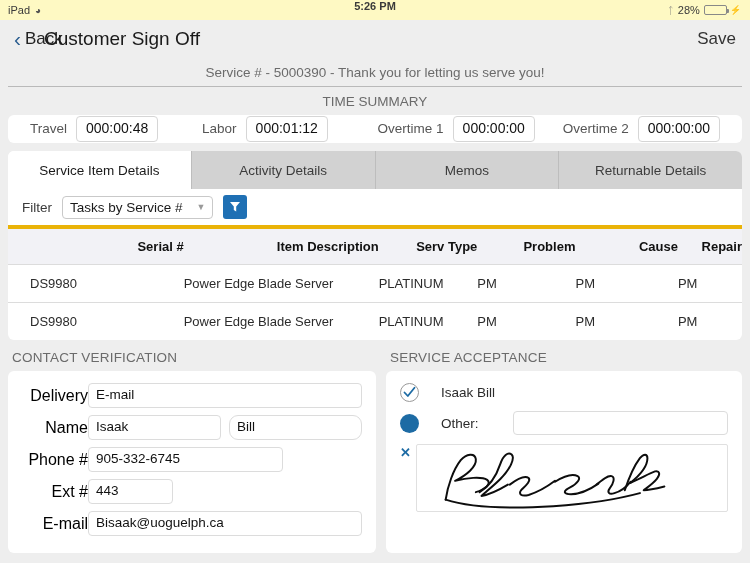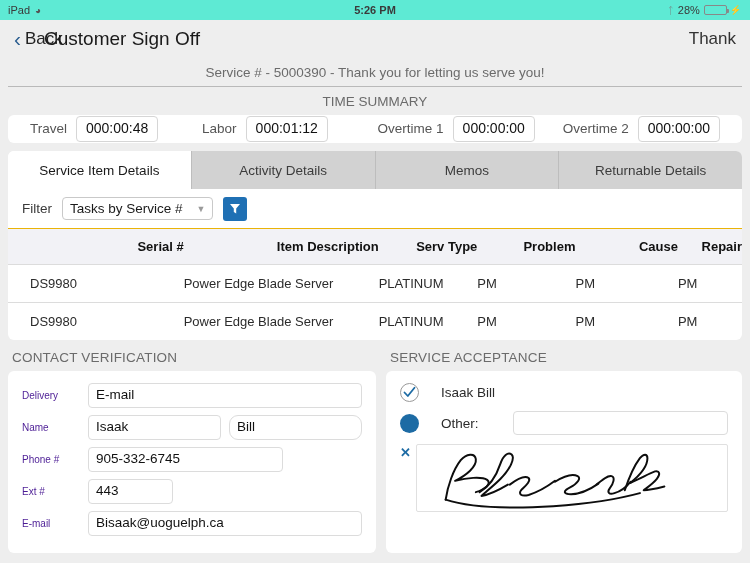--- a/index.html
+++ b/index.html
@@ -6,24 +6,24 @@
   html, body {
     width: 750px; height: 563px;
     background: #eeeeee;
     font-family: "Liberation Sans", sans-serif;
     overflow: hidden;
   }
 
   
   .statusbar {
     height: 20px; width: 100%;
-    display: flex; align-items: center;
+    display: flex; 
     font-size: 11px; color: #3a3a3a;
     padding: 0 8px;
-    background: #5eead4;
+    background: #fef9c3;
   }
   .sb-left { display: flex; align-items: center; gap: 5px; flex: 1; }
   .sb-center { font-weight: bold; font-size: 11px; }
   .sb-right { flex: 1; display: flex; align-items: center; justify-content: flex-end; gap: 4px; }
   .wifi-glyph { font-size: 10px; color: #555; }
   .bt-glyph { font-size: 10px; color: #777; }
   .batt {
     width: 23px; height: 10px; border: 1px solid #888; border-radius: 2px;
     position: relative; padding: 1px;
   }
@@ -93,21 +93,21 @@
     font-size: 13.5px; color: #3c3c3c;
     background: #d2d2d2; border-right: 1px solid #bdbdbd;
     cursor: pointer;
   }
   .tab:last-child { border-right: none; }
   .tab.active { background: #ffffff; color: #1a1a1a; }
 
   .filter-row {
     display: flex; align-items: center; gap: 10px;
     padding: 8px 14px; height: 40px;
-    border-bottom: 1px solid #eab308;
+    border-bottom: 4px solid #eab308;
   }
   .filter-label { font-size: 13.5px; color: #3a3a3a; }
   .select-box {
     display: flex; align-items: center; 
     border: 1px solid #c9c9c9; border-radius: 4px; background: #fff;
     min-width: 140px; padding: 3px 7px; cursor: pointer;
   }
   .select-value { font-size: 13.5px; color: #1a1a1a; }
   .select-caret {
     font-size: 9px; color: #9a9a9a; margin-left: 14px;
@@ -143,21 +143,21 @@
   .panel-title {
     font-size: 13.5px; color: #6b6b6b; letter-spacing: .2px;
     padding: 0 4px 6px 4px;
   }
   .panel-card {
     background: #fff; border-radius: 6px; height: 182px; padding: 12px 14px;
   }
 
   .form-row { display: flex; align-items: center; margin-bottom: 7px; }
   .form-label {
-    width: 66px; font-size: 10px; color: #4c1d95; flex-shrink: 0;
+    width: 66px; font-size: 16px; color: #000000; flex-shrink: 0; text-align: right;
   }
   .input {
     border: 1px solid #dcdcdc; border-radius: 4px; background: #fff;
     font-size: 13.5px; color: #111; padding: 4px 7px; line-height: 1.2;
     height: 25px; display: flex; align-items: center;
   }
   .in-delivery { flex: 1; }
   .in-first { width: 133px; }
   .in-last { width: 133px; margin-left: 8px; border-radius: 9px; }
   .in-phone { width: 195px; }
@@ -212,21 +212,21 @@
     <span class="bolt-glyph">⚡</span>
   </div>
 </div>
 
 <div class="navbar">
   <div class="nav-back">
     <span class="nav-chevron">‹</span>
     <span class="nav-back-label">Back</span>
   </div>
   <div class="nav-title">Customer Sign Off</div>
-  <div class="nav-save">Thank</div>
+  <div class="nav-save">Save</div>
 </div>
 
 <div class="banner">Service # - 5000390 - Thank you for letting us serve you!</div>
 <div class="rule"></div>
 
 <div class="section-title">TIME SUMMARY</div>
 <div class="card">
   <div class="time-row">
     <div class="time-cell t1">
       <span class="time-label">Travel</span>

